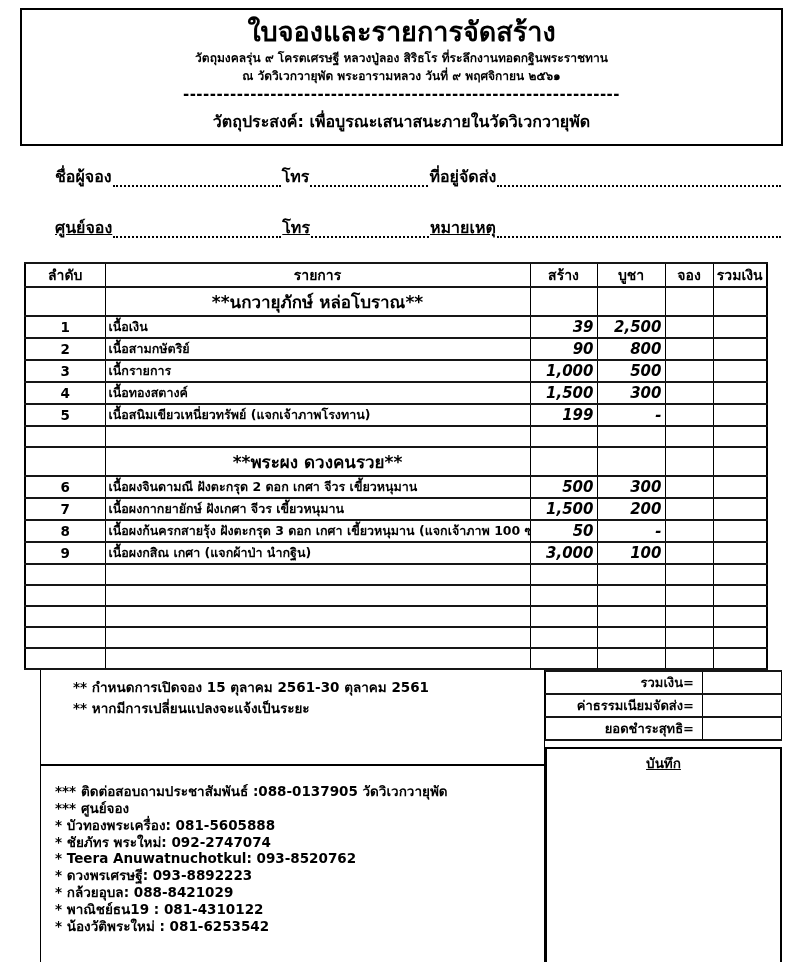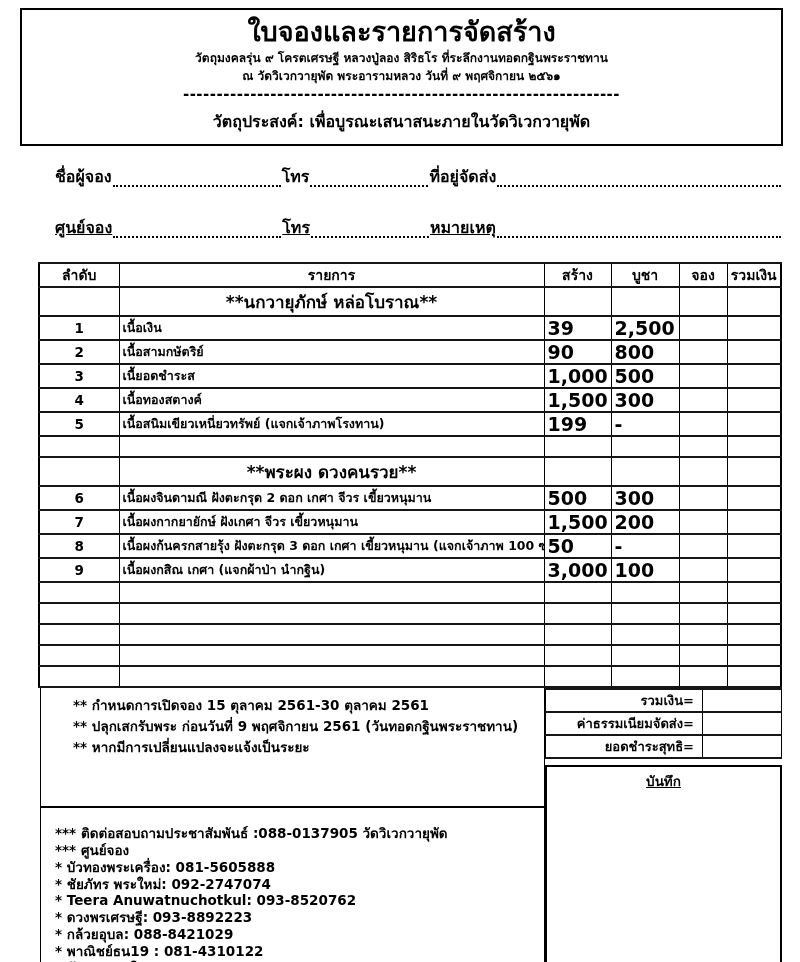--- a/index.html
+++ b/index.html
@@ -24,39 +24,39 @@
   .fields{margin:0 18px 0 55px;padding:18px 0 14px;}
   .field-row{display:flex;align-items:flex-end;font-size:16px;margin:0 0 26px;}
   .field-row:last-child{margin-bottom:8px;text-decoration:underline;}
   .fl{white-space:nowrap;}
   .leader{border-bottom:2px dotted #000;height:3px;margin:0 1px 2px;}
   .w1{width:168px;} .w2{width:118px;} .wf{flex:1;}
 
   
   table.items{
     border-collapse:collapse;table-layout:fixed;
-    margin-left:38px;width:742px;
+    margin-left:24px;width:742px;
   }
   table.items th,table.items td{
     border-left:1px solid #000;border-right:1px solid #000;
     border-top:2px solid #161616;border-bottom:2px solid #161616;
     height:19px;padding:0 3px;overflow:hidden;white-space:nowrap;
   }
   table.items{border:2px solid #000;}
   th.h{font-size:14px;text-align:center;}
   td.no{font-size:13.5px;text-align:center;}
   td.nm{font-size:12.5px;text-align:left;padding-left:5px;}
   td.sec{font-size:17px;text-align:center;}
-  td.num{font-size:19px;text-align:left;}
+  td.num{font-size:15px;text-align:right;font-style:italic;}
 
   
   .bottom{margin-left:40px;width:742px;height:296px;display:flex;border-bottom:2px solid #000;box-sizing:border-box;}
   .bottom-left{width:505px;border-left:1px solid #000;border-right:1px solid #000;box-sizing:border-box;}
   .notes-box{
-    height:120px;border-bottom:2px solid #000;box-sizing:border-box;
+    height:96px;border-bottom:2px solid #000;box-sizing:border-box;
     padding:7px 4px 0 32px;font-size:13.5px;line-height:21px;white-space:nowrap;overflow:hidden;
   }
   .contacts{padding:17px 4px 0 14px;font-size:13.5px;line-height:16.8px;white-space:nowrap;overflow:hidden;}
   .bottom-right{width:237px;display:flex;flex-direction:column;box-sizing:border-box;}
   table.summary{border-collapse:collapse;table-layout:fixed;width:237px;}
   table.summary td{
     border:1px solid #000;border-top:2px solid #161616;border-bottom:2px solid #161616;
     height:19px;padding:0 8px;box-sizing:content-box;
   }
   td.sl{font-size:13px;text-align:right;white-space:nowrap;overflow:hidden;}
@@ -138,21 +138,21 @@
     <tr>
       <td class="no">2</td>
       <td class="nm">เนื้อสามกษัตริย์</td>
       <td class="num">90</td>
       <td class="num">800</td>
       <td></td>
       <td></td>
     </tr>
     <tr>
       <td class="no">3</td>
-      <td class="nm">เนื้ยอดชำระส</td>
+      <td class="nm">เนื้กรายการ</td>
       <td class="num">1,000</td>
       <td class="num">500</td>
       <td></td>
       <td></td>
     </tr>
     <tr>
       <td class="no">4</td>
       <td class="nm">เนื้อทองสตางค์</td>
       <td class="num">1,500</td>
       <td class="num">300</td>
@@ -259,21 +259,20 @@
           <td></td>
           <td></td>
         </tr>
   </tbody>
     </table>
 
   <div class="bottom">
     <div class="bottom-left">
       <div class="notes-box">
         <div>** กำหนดการเปิดจอง 15 ตุลาคม 2561-30 ตุลาคม 2561</div>
-        <div>** ปลุกเสกรับพระ ก่อนวันที่ 9 พฤศจิกายน 2561 (วันทอดกฐินพระราชทาน)</div>
         <div>** หากมีการเปลี่ยนแปลงจะแจ้งเป็นระยะ</div>
       </div>
       <div class="contacts">
         <div>*** ติดต่อสอบถามประชาสัมพันธ์ :088-0137905 วัดวิเวกวายุพัด</div>
         <div>*** ศูนย์จอง</div>
         <div>* บัวทองพระเครื่อง: 081-5605888</div>
         <div>* ชัยภัทร พระใหม่: 092-2747074</div>
         <div>* Teera Anuwatnuchotkul: 093-8520762</div>
         <div>* ดวงพรเศรษฐี: 093-8892223</div>
         <div>* กล้วยอุบล: 088-8421029</div>

